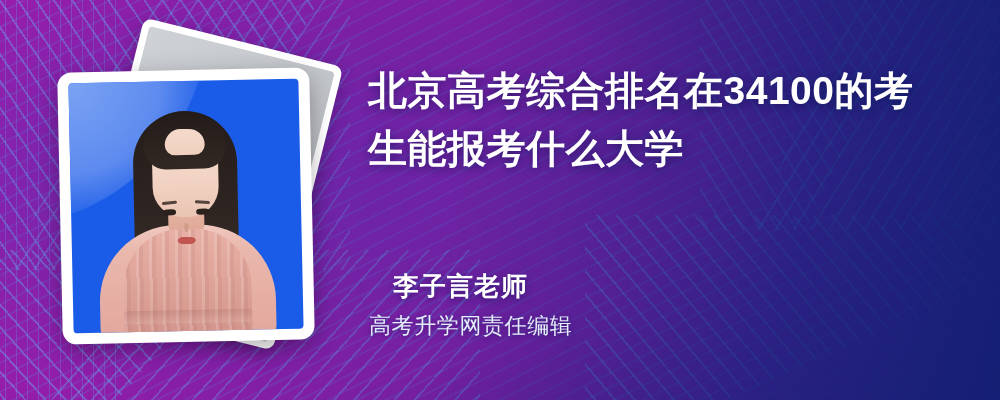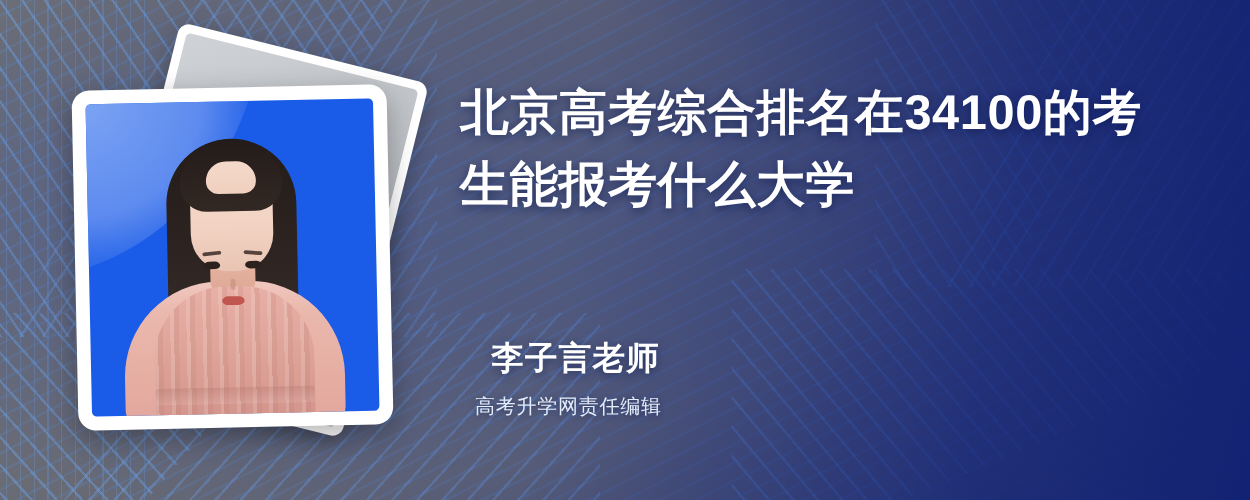--- a/index.html
+++ b/index.html
@@ -6,21 +6,21 @@
   body{
     width:1000px;height:400px;overflow:hidden;
     font-family:"Liberation Sans","DejaVu Sans",sans-serif;
     background:#152a8e;
   }
 
   #banner{
     position:relative;
     width:1000px;height:400px;
     overflow:hidden;
-    background:#737373;
+    background:#a21caf;
   }
 
   
   .bg-layer{position:absolute;inset:0;pointer-events:none;}
 
   
   .bg-diag{
     background:repeating-linear-gradient(
       -27deg,
       rgba(86,150,235,.00) 0px,
@@ -218,25 +218,25 @@
     color:#ffffff;
     font-size:26px;
     font-weight:bold;
     line-height:40px;
     margin-left:25px;
     letter-spacing:1px;
     text-shadow:0 2px 7px rgba(4,16,70,.5);
   }
   #role{
     color:#e3ecfb;
-    font-size:16px;
+    font-size:22px;
     font-weight:normal;
     line-height:32px;
     margin-top:4px;
-    margin-left:12px;
+    margin-left:1px;
     letter-spacing:.6px;
     text-shadow:0 1px 5px rgba(4,16,70,.45);
   }
 </style>
 </head>
 <body>
 
 <div id="banner">
 
   <div class="bg-layer bg-diag"></div>

